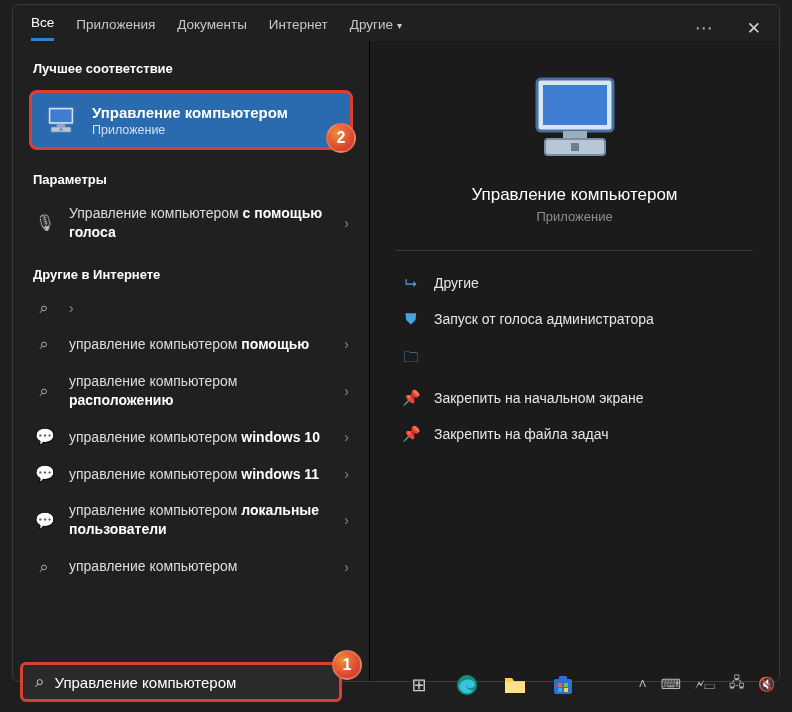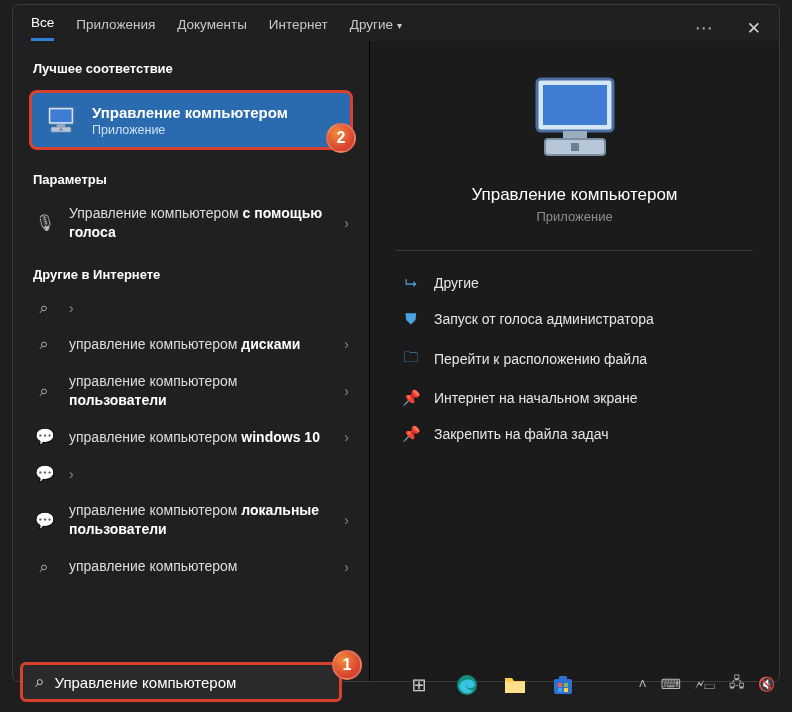--- a/index.html
+++ b/index.html
@@ -203,43 +203,46 @@
       <div class="section-title">Другие в Интернете</div>
 
       <div class="result">
         <div class="ricon">⌕</div>
         <div class="chevron">›</div>
       </div>
 
       <div class="result">
         <div class="ricon">⌕</div>
         <div class="rtext">
-          <span>управление компьютером </span><span class="bold">дисками</span>
+          <span>управление компьютером </span><span class="bold">помощью</span>
         </div>
         <div class="chevron">›</div>
       </div>
 
       <div class="result">
         <div class="ricon">⌕</div>
         <div class="rtext">
-          <span>управление компьютером </span><span class="bold">пользователи</span>
+          <span>управление компьютером </span><span class="bold">расположению</span>
         </div>
         <div class="chevron">›</div>
       </div>
 
       <div class="result">
         <div class="ricon">💬</div>
         <div class="rtext">
           <span>управление компьютером </span><span class="bold">windows 10</span>
         </div>
         <div class="chevron">›</div>
       </div>
 
       <div class="result">
         <div class="ricon">💬</div>
+        <div class="rtext">
+          <span>управление компьютером </span><span class="bold">windows 11</span>
+        </div>
         <div class="chevron">›</div>
       </div>
 
       <div class="result">
         <div class="ricon">💬</div>
         <div class="rtext">
           <span>управление компьютером </span><span class="bold">локальные пользователи</span>
         </div>
         <div class="chevron">›</div>
       </div>
@@ -270,25 +273,24 @@
       <div class="action">
         <div class="aicon">⮡</div>
         <div>Другие</div>
       </div>
       <div class="action">
         <div class="aicon">⛊</div>
         <div>Запуск от голоса администратора</div>
       </div>
       <div class="action">
         <div class="aicon">🗀</div>
-        <div>Перейти к расположению файла</div>
       </div>
       <div class="action">
         <div class="aicon">📌</div>
-        <div>Интернет на начальном экране</div>
+        <div>Закрепить на начальном экране</div>
       </div>
       <div class="action">
         <div class="aicon">📌</div>
         <div>Закрепить на файла задач</div>
       </div>
     </div>
   </div>
 </div>
 
 <div class="searchbar">

